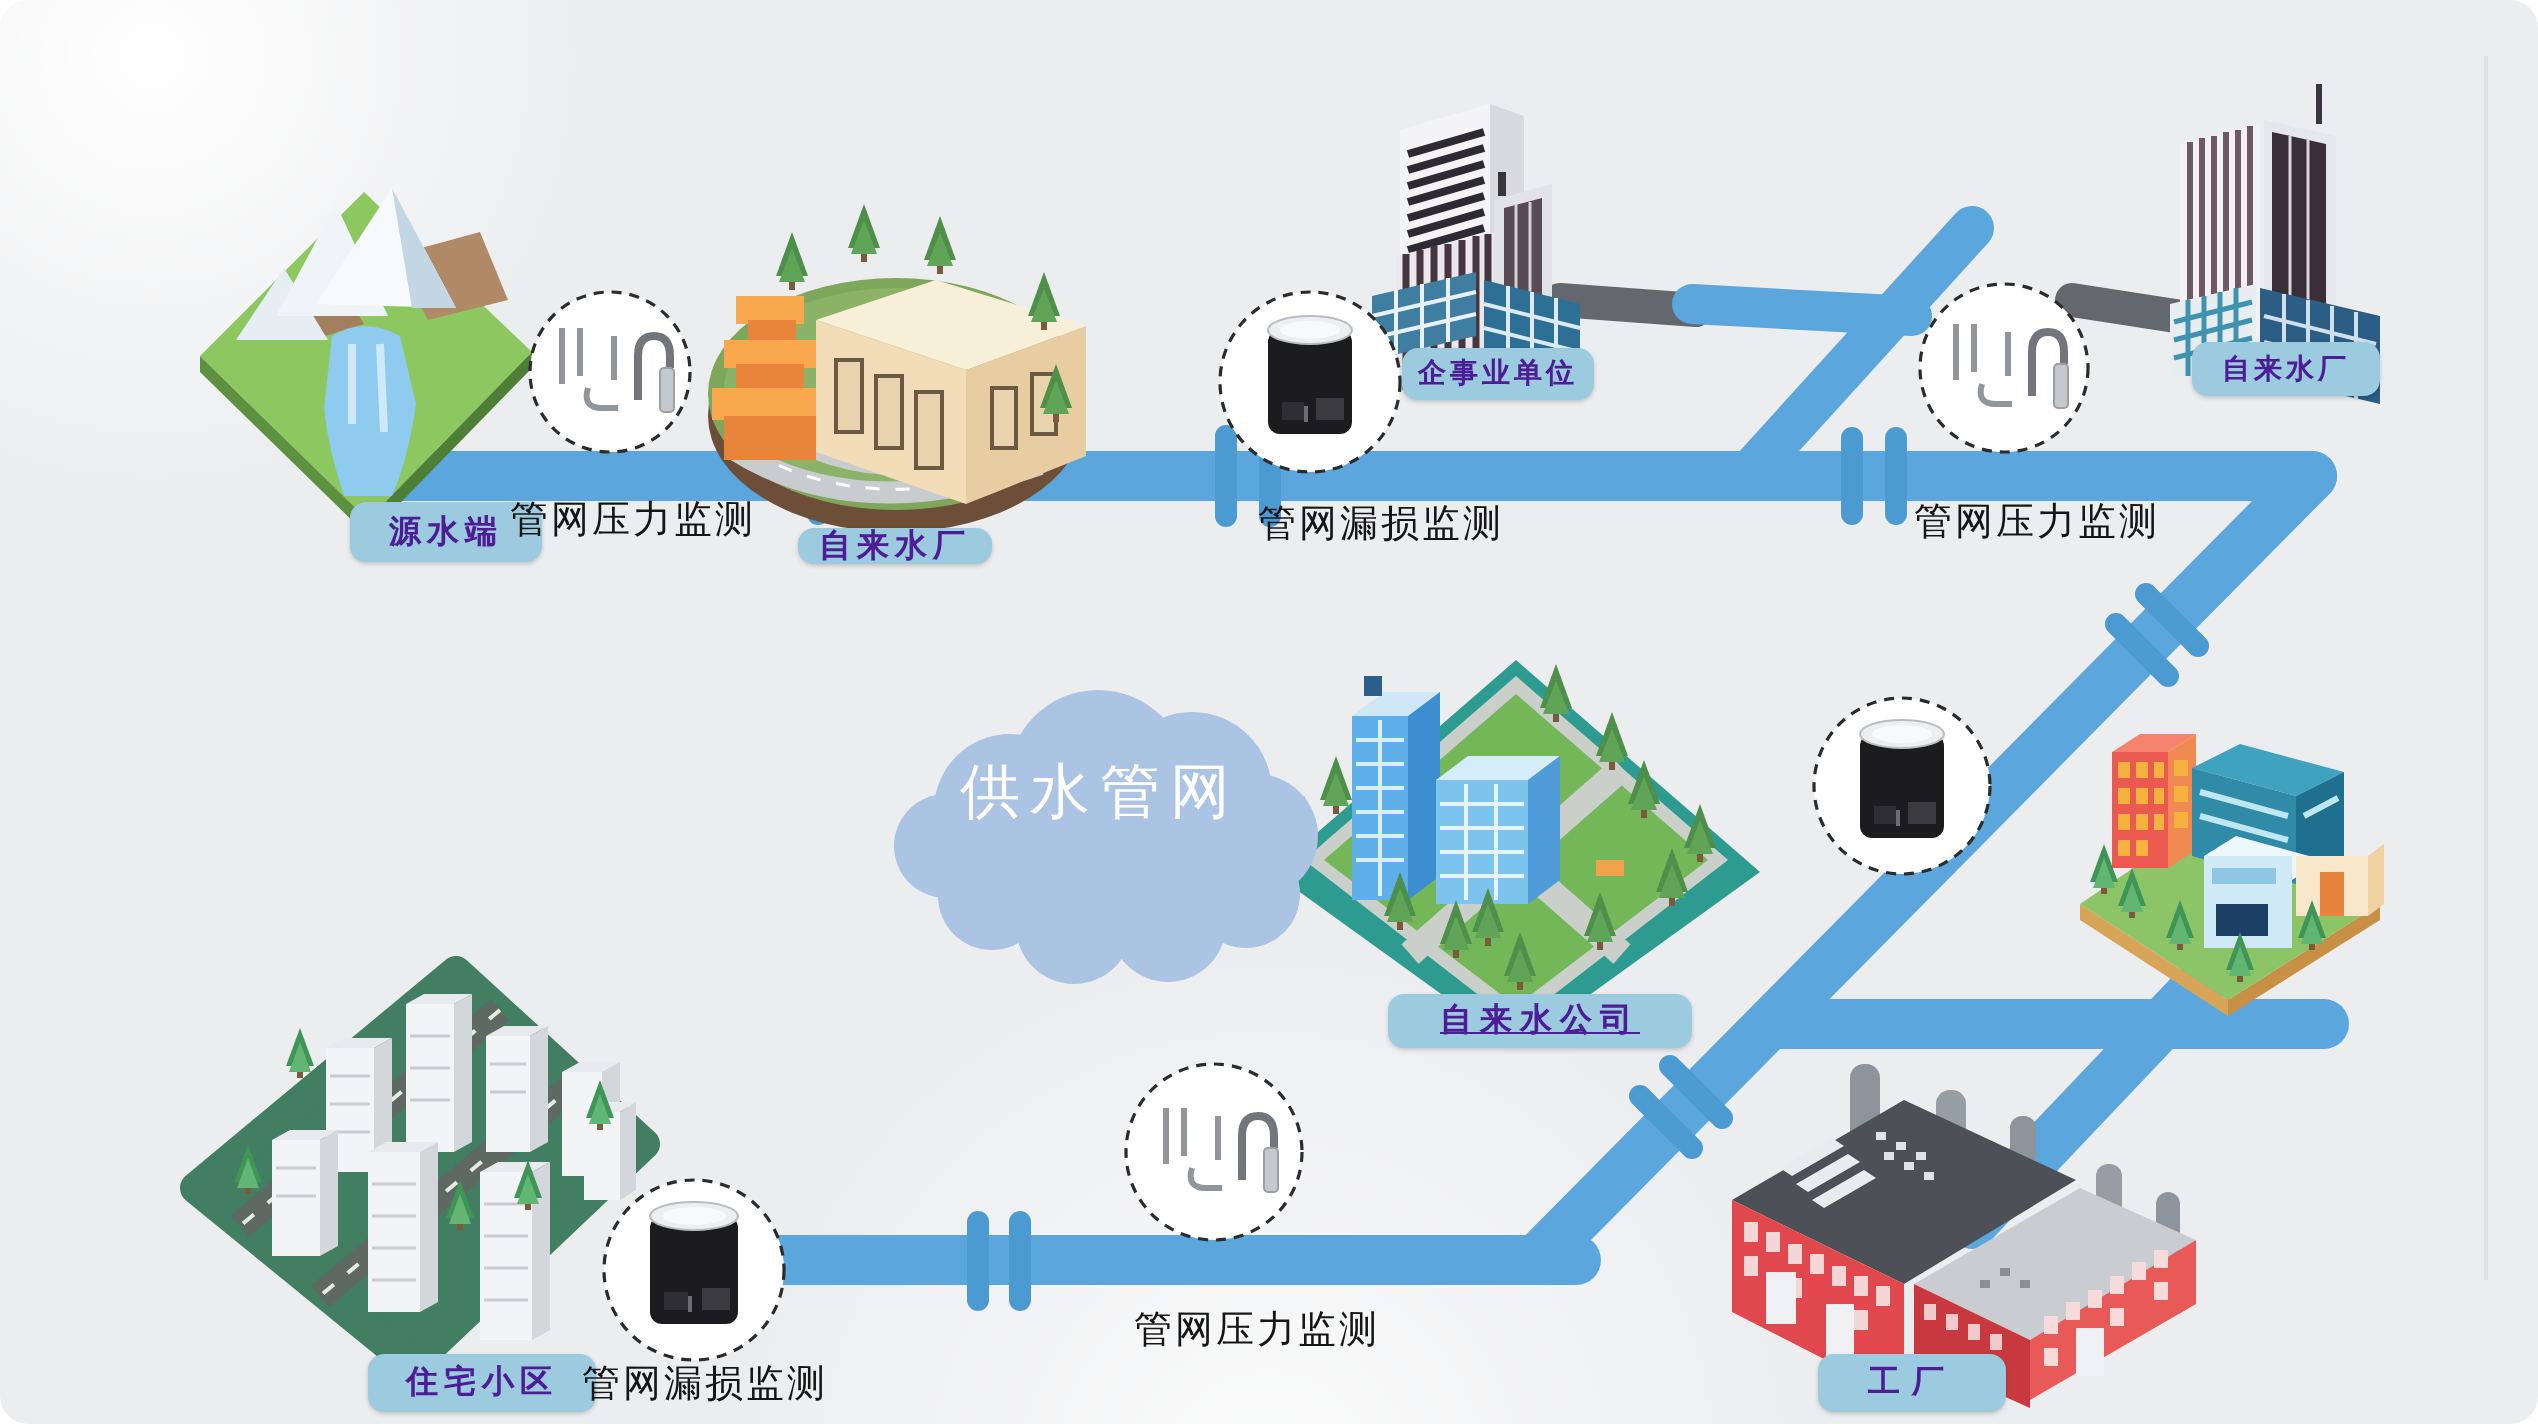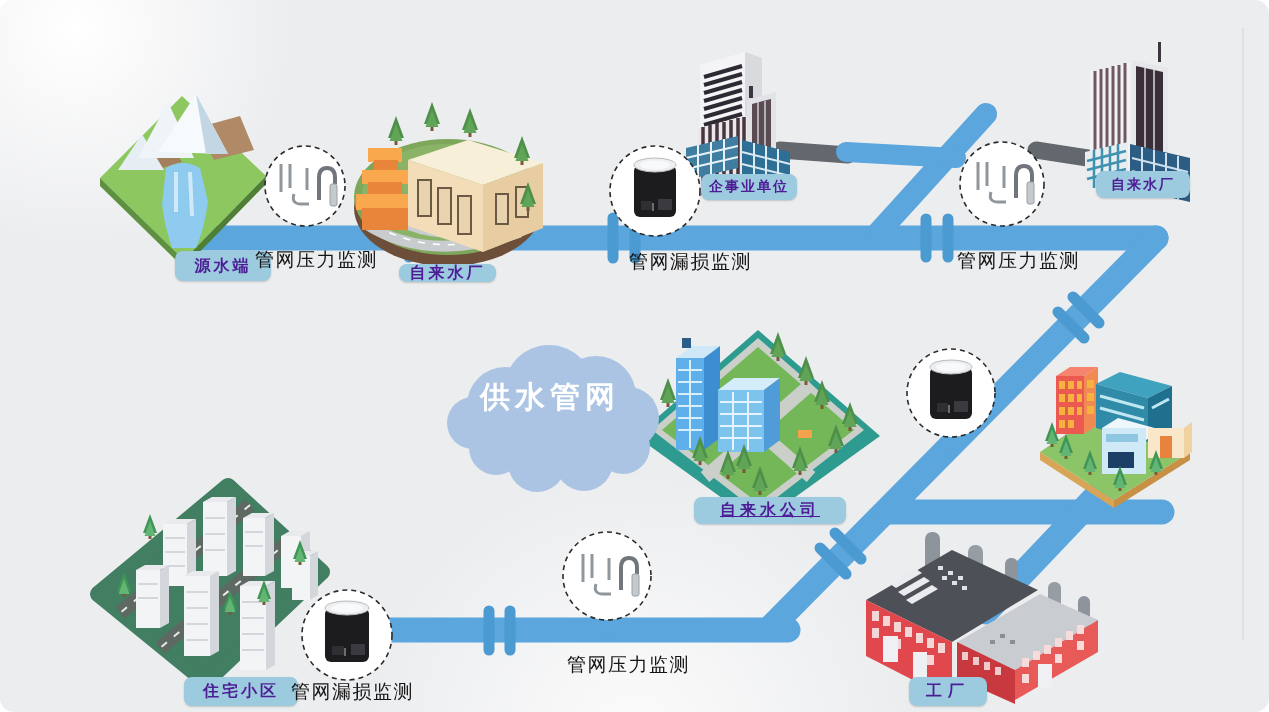--- a/index.html
+++ b/index.html
@@ -18,21 +18,21 @@
     border-radius:8px;text-align:center;letter-spacing:3px;
     box-shadow:0 1px 2px rgba(0,0,0,.18);white-space:nowrap;
     display:flex;align-items:center;justify-content:center;
   }
   .note{
     position:absolute;color:#151515;font-weight:normal;font-size:19px;
     letter-spacing:1.5px;white-space:nowrap;
   }
   .cloud-text{
     position:absolute;left:458px;top:376px;width:184px;text-align:center;
-    color:#ffffff;font-weight:bold;font-size:30px;letter-spacing:5px;line-height:1.4;
+    color:#ffffff;font-weight:normal;font-size:30px;letter-spacing:5px;line-height:1.4;
   }
 </style>
 </head>
 <body>
 
 <div class="canvas">
 
 <svg class="scene" width="1269" height="712" viewBox="0 0 1269 712">
   <defs>
     <g id="tree">
@@ -511,21 +511,21 @@
 <div class="cloud-text">
   <div>供水管网</div>
 </div>
 
 <div class="pill" style="left:150px;top:251px;width:96px;height:30px;font-size:16px;margin-left:25px;">源水端</div>
 <div class="pill" style="left:399px;top:264px;width:97px;height:18px;font-size:16px;">自来水厂</div>
 <div class="pill" style="left:701px;top:174px;width:96px;height:26px;font-size:14px;letter-spacing:2px;">企事业单位</div>
 <div class="pill" style="left:1096px;top:171px;width:94px;height:27px;font-size:14px;letter-spacing:2px;">自来水厂</div>
 <div class="pill" style="left:694px;top:497px;width:152px;height:27px;font-size:16px;letter-spacing:4px;text-decoration:underline;">自来水公司</div>
 <div class="pill" style="left:184px;top:677px;width:114px;height:29px;font-size:16px;">住宅小区</div>
-<div class="pill" style="left:909px;top:677px;width:78px;height:29px;font-size:16px;letter-spacing:6px;">工厂</div>
+<div class="pill" style="left:909px;top:677px;width:94px;height:29px;font-size:16px;letter-spacing:6px;">工厂</div>
 
 <div class="note" style="left:255px;top:247px;">管网压力监测</div>
 <div class="note" style="left:629px;top:249px;">管网漏损监测</div>
 <div class="note" style="left:957px;top:248px;">管网压力监测</div>
 <div class="note" style="left:567px;top:652px;">管网压力监测</div>
 <div class="note" style="left:291px;top:679px;">管网漏损监测</div>
 
 </div>
 
 </body></html>

